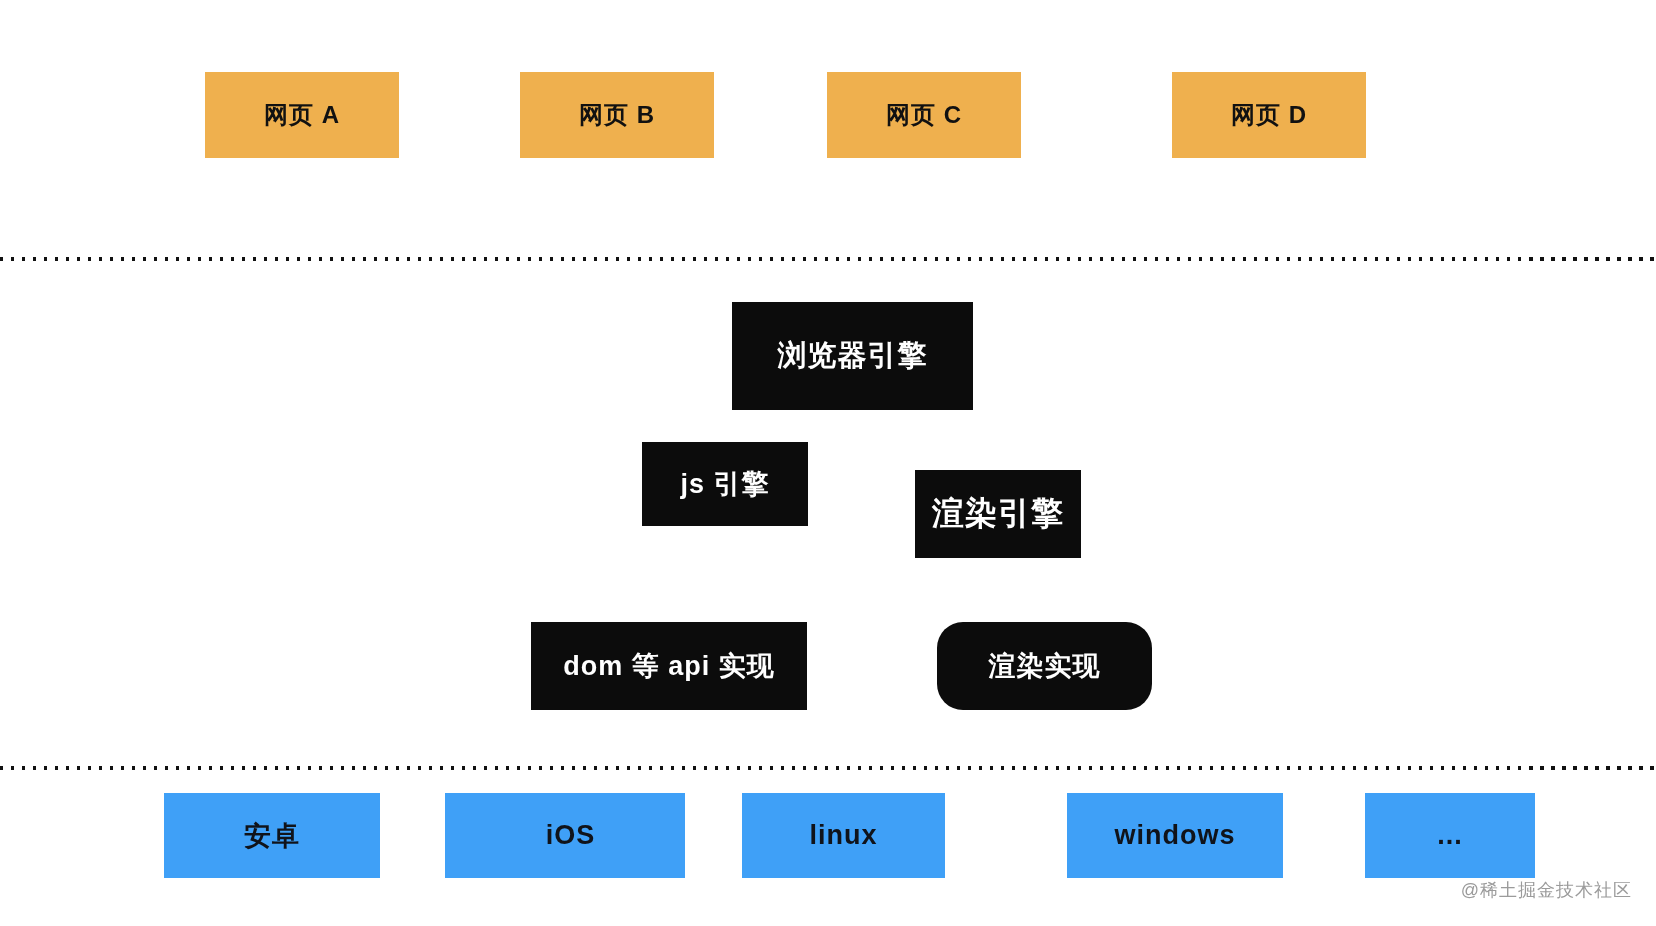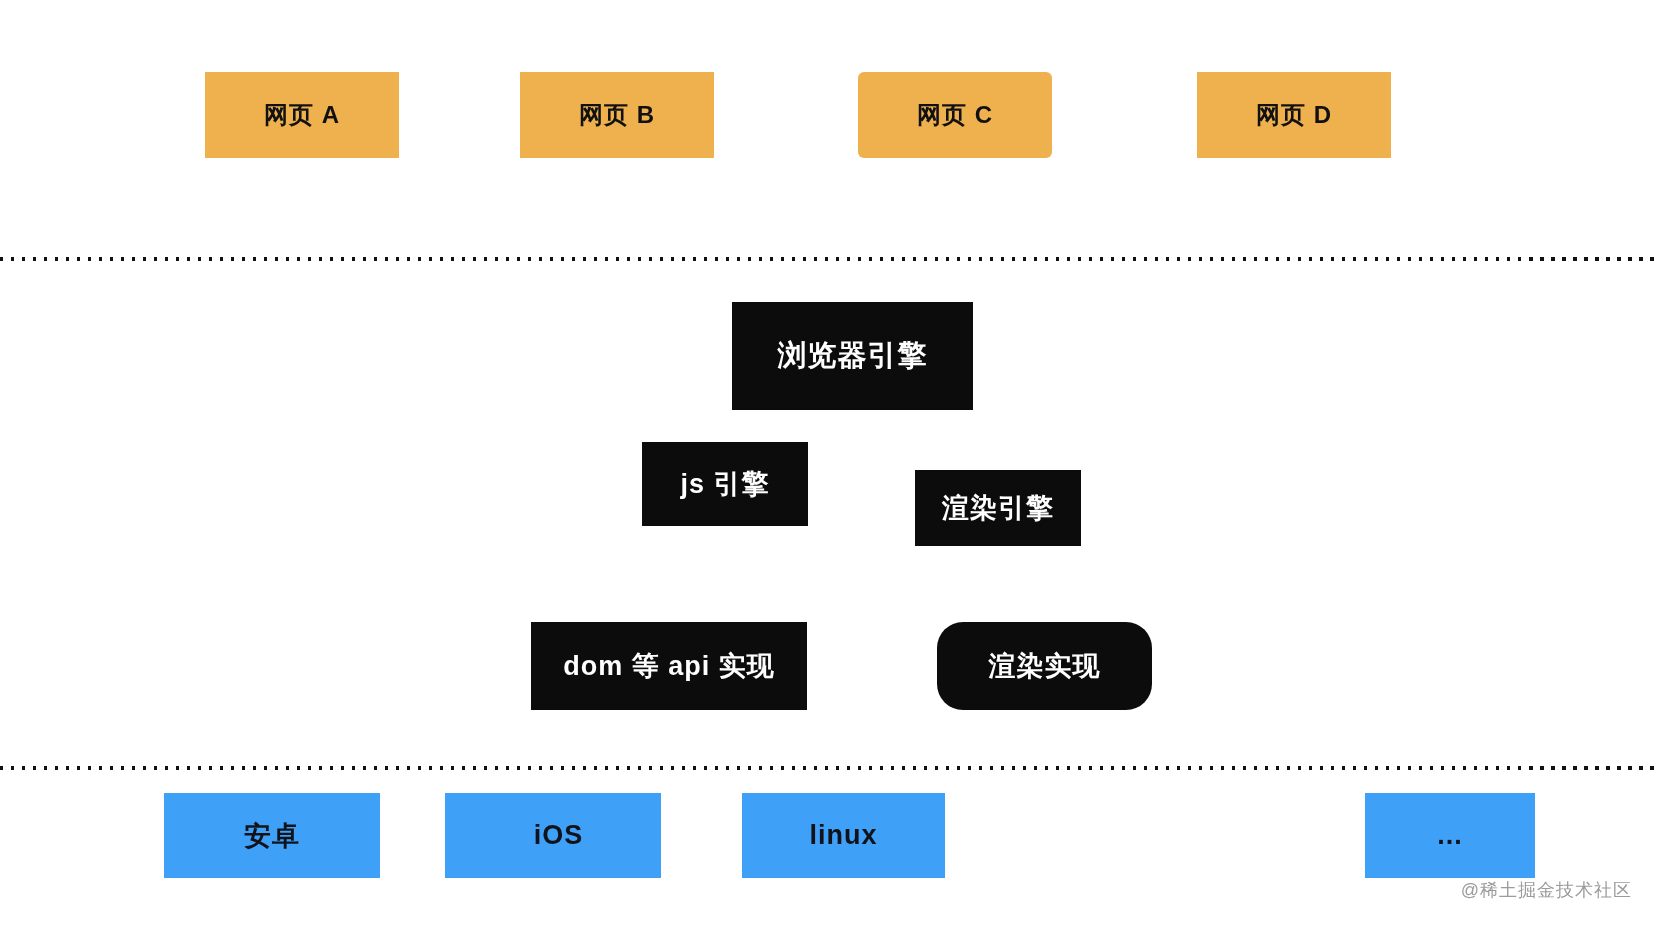--- a/index.html
+++ b/index.html
@@ -64,41 +64,41 @@
     right: 24px;
     font-size: 18px;
     font-weight: normal;
     letter-spacing: 1px;
     color: var(--watermark-text, #9B9B9B);
   }
 
   
   #webpage-a { left: 205px; }
   #webpage-b { left: 520px; text-align: center; }
-  #webpage-c { left: 858px; border-radius: 6px; }
-  #webpage-d { left: 1172px; margin-left: 25px; }
+  #webpage-c { left: 827px; }
+  #webpage-d { left: 1172px; }
 
   
   #divider-top { top: 257px; }
   #divider-bottom { top: 766px; }
 
   
   #browser-engine { left: 732px; top: 302px; width: 241px; height: 108px; font-size: 29px; font-family: Liberation Serif, serif; }
 
   
   #js-engine      { left: 642px; top: 442px; width: 166px; height: 84px; font-size: 27px; }
-  #render-engine  { left: 915px; top: 470px; width: 166px; height: 76px; font-size: 27px; }
+  #render-engine  { left: 915px; top: 470px; width: 166px; height: 88px; font-size: 32px; }
 
   
   #dom-api-impl   { left: 531px; top: 622px; width: 276px; height: 88px; font-size: 27px; }
   #render-impl    { left: 937px; top: 622px; width: 215px; height: 88px; font-size: 27px; border-radius: 26px; }
 
   
   #platform-android { left: 164px;  width: 216px; }
-  #platform-ios     { left: 445px;  width: 216px; padding-left: 11px; }
+  #platform-ios     { left: 445px;  width: 240px; padding-left: 11px; }
   #platform-linux   { left: 742px;  width: 203px; }
   #platform-windows { left: 1067px; width: 216px; }
   #platform-more    { left: 1365px; width: 170px; }
 </style>
 </head>
 <body>
 
 <div class="canvas">
 
   <div id="webpage-a" class="box box-webpage">
@@ -138,19 +138,22 @@
 
   <div id="platform-android" class="box box-platform">
     <span>安卓</span>
   </div>
   <div id="platform-ios" class="box box-platform">
     <span>iOS</span>
   </div>
   <div id="platform-linux" class="box box-platform">
     <span>linux</span>
   </div>
+  <div id="platform-windows" class="box box-platform">
+    <span>windows</span>
+  </div>
   <div id="platform-more" class="box box-platform">
     <span>...</span>
   </div>
 
   <div class="watermark">@稀土掘金技术社区</div>
 
 </div>
 
 </body></html>

